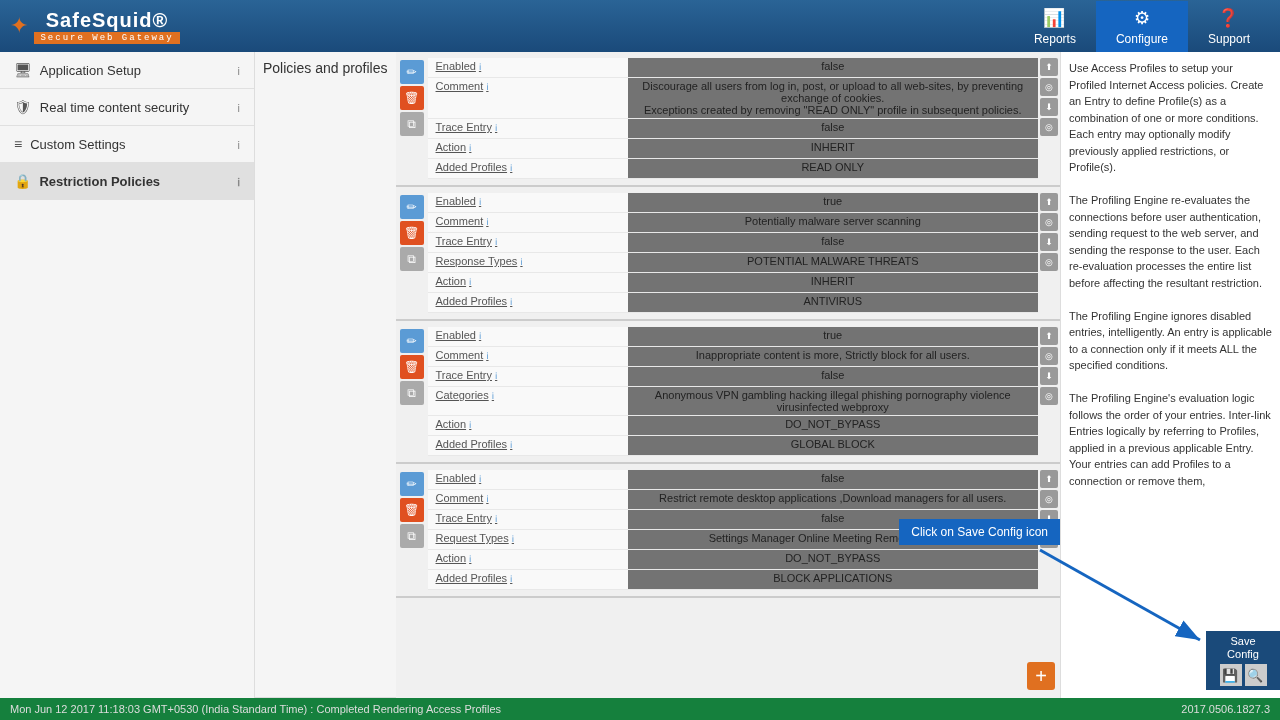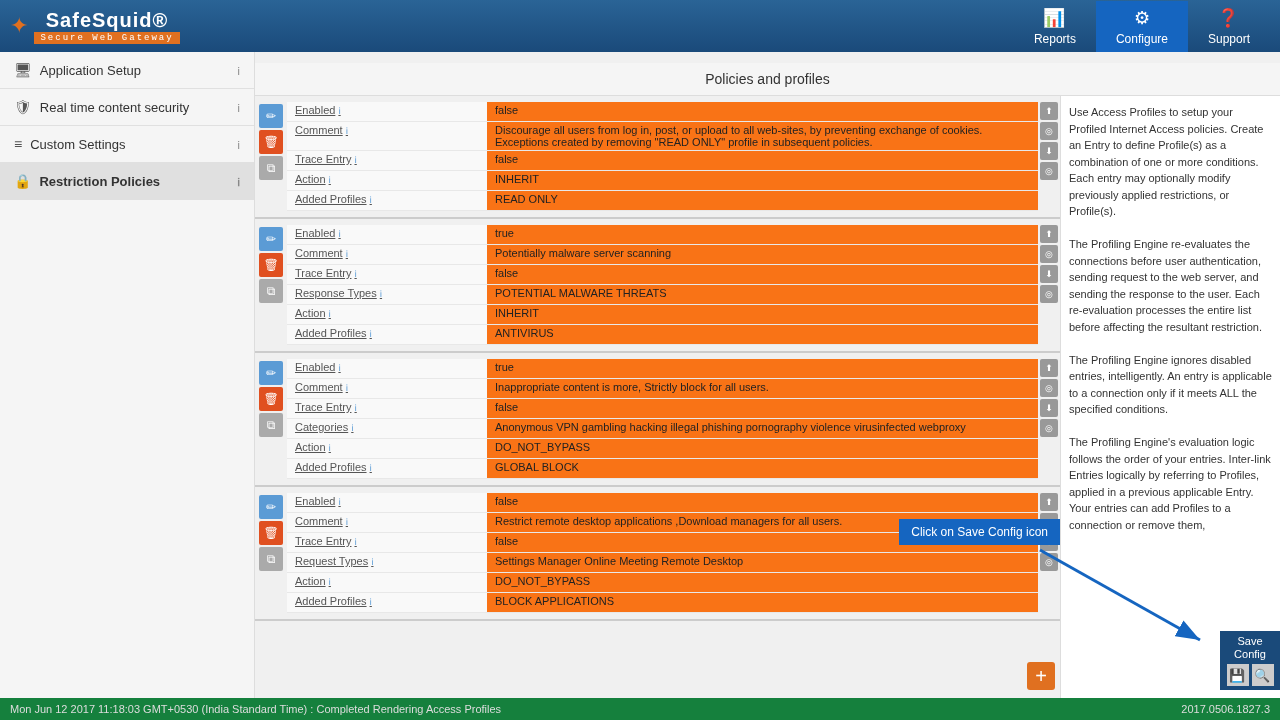--- a/index.html
+++ b/index.html
@@ -92,22 +92,21 @@
     .sidebar-info { color: #888; font-size: 11px; margin-left: auto; }
 
     
     #main {
       position: absolute;
       top: 52px;
       left: 255px;
       right: 0;
       bottom: 22px;
       display: flex;
-      flex-direction: column;
-      margin-top: 11px;
+      flex-direction: row;
     }
     #page-title-bar {
       background: #f5f5f5;
       border-bottom: 1px solid #ddd;
       text-align: center;
       padding: 8px;
       font-size: 14px;
       color: #333;
     }
     #content-area {
@@ -170,22 +169,23 @@
       display: flex;
       align-items: flex-start;
       gap: 3px;
       text-decoration: underline;
     }
     .policy-val {
       flex: 1;
       padding: 2px 8px;
       font-size: 11px;
       color: #222;
-      background: #f97316;
+      background: #737373;
       word-wrap: break-word;
+      text-align: center;
     }
     .info-icon {
       color: #5b9bd5;
       font-size: 9px;
       cursor: pointer;
     }
 
     .right-scroll-col {
       width: 22px;
       display: flex;
@@ -252,21 +252,21 @@
       display: flex;
       align-items: center;
       justify-content: center;
     }
 
     
     #save-config-area {
       position: absolute;
       bottom: 30px;
       right: 0;
-      width: 60px;
+      width: 74px;
       display: flex;
       flex-direction: column;
       align-items: center;
       background: #1a4a7a;
       padding: 4px;
       gap: 3px;
     }
     #save-config-label {
       color: white;
       font-size: 11px;

